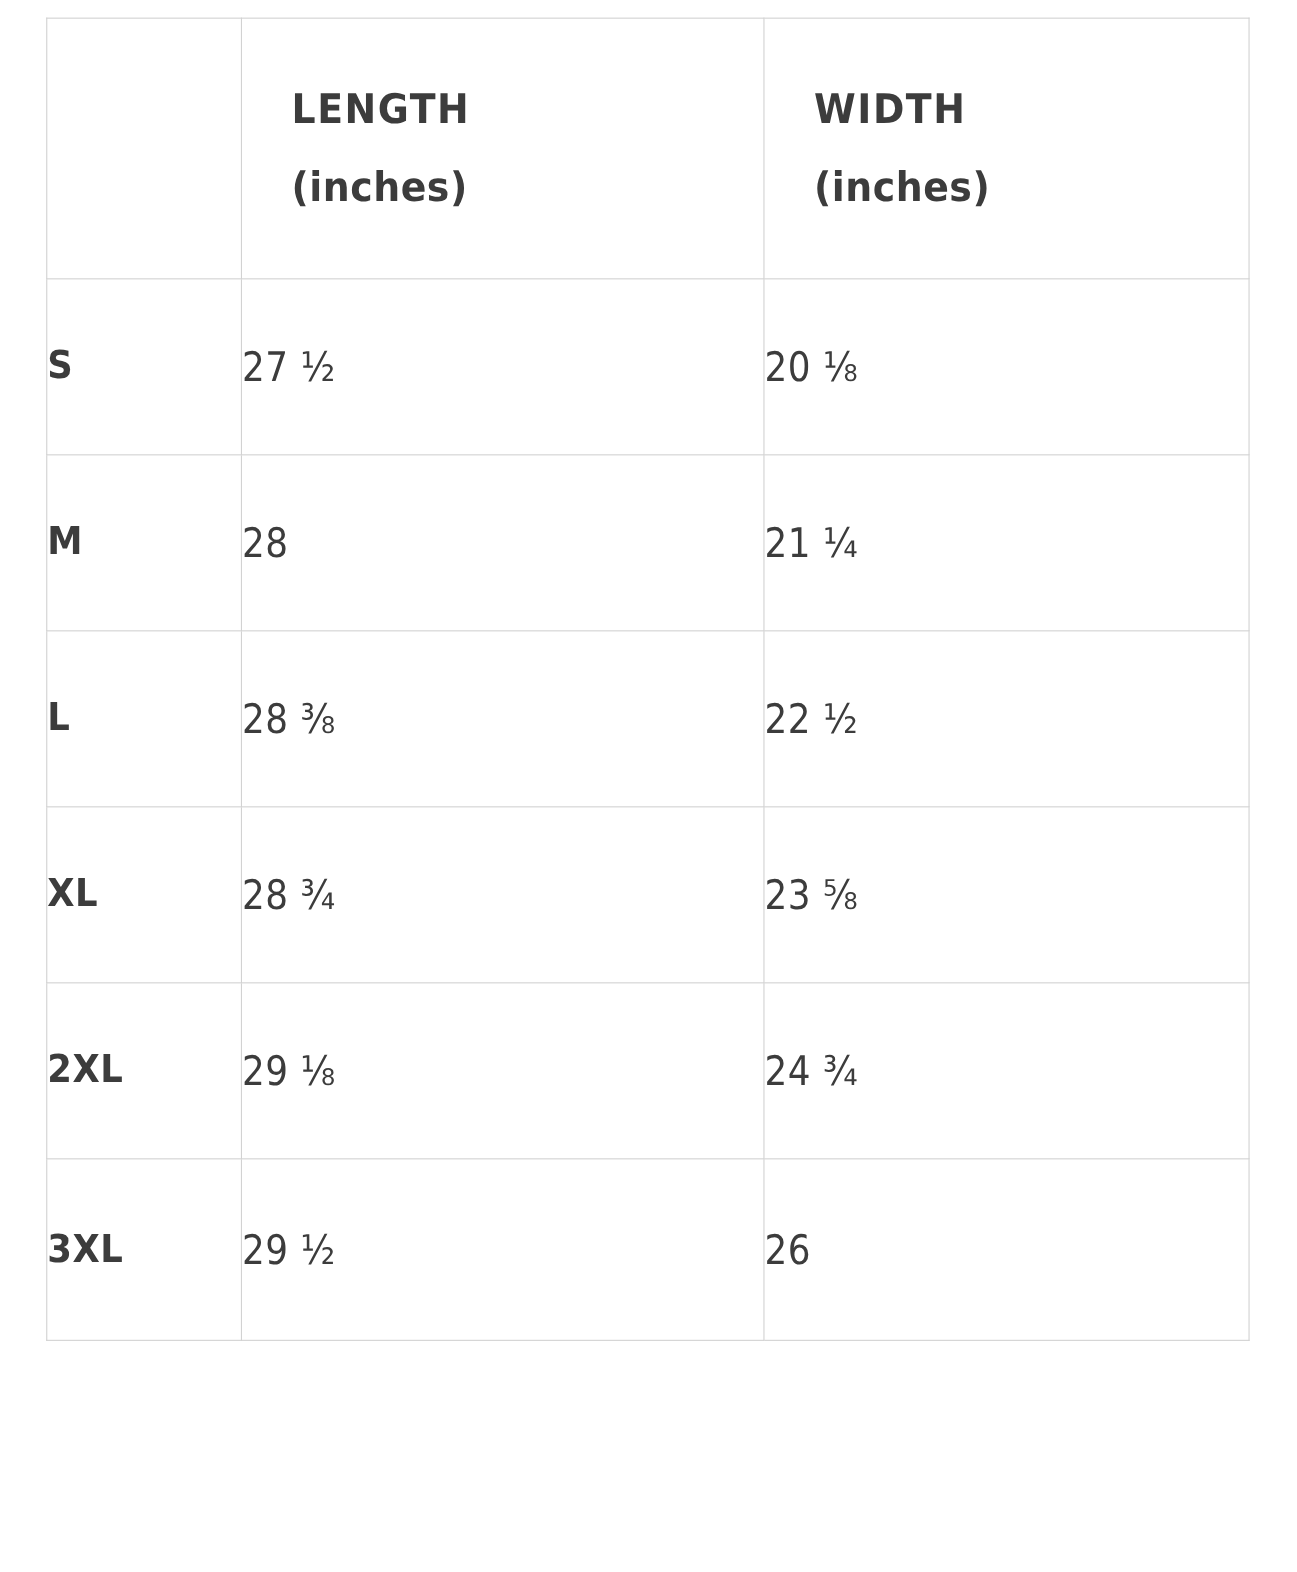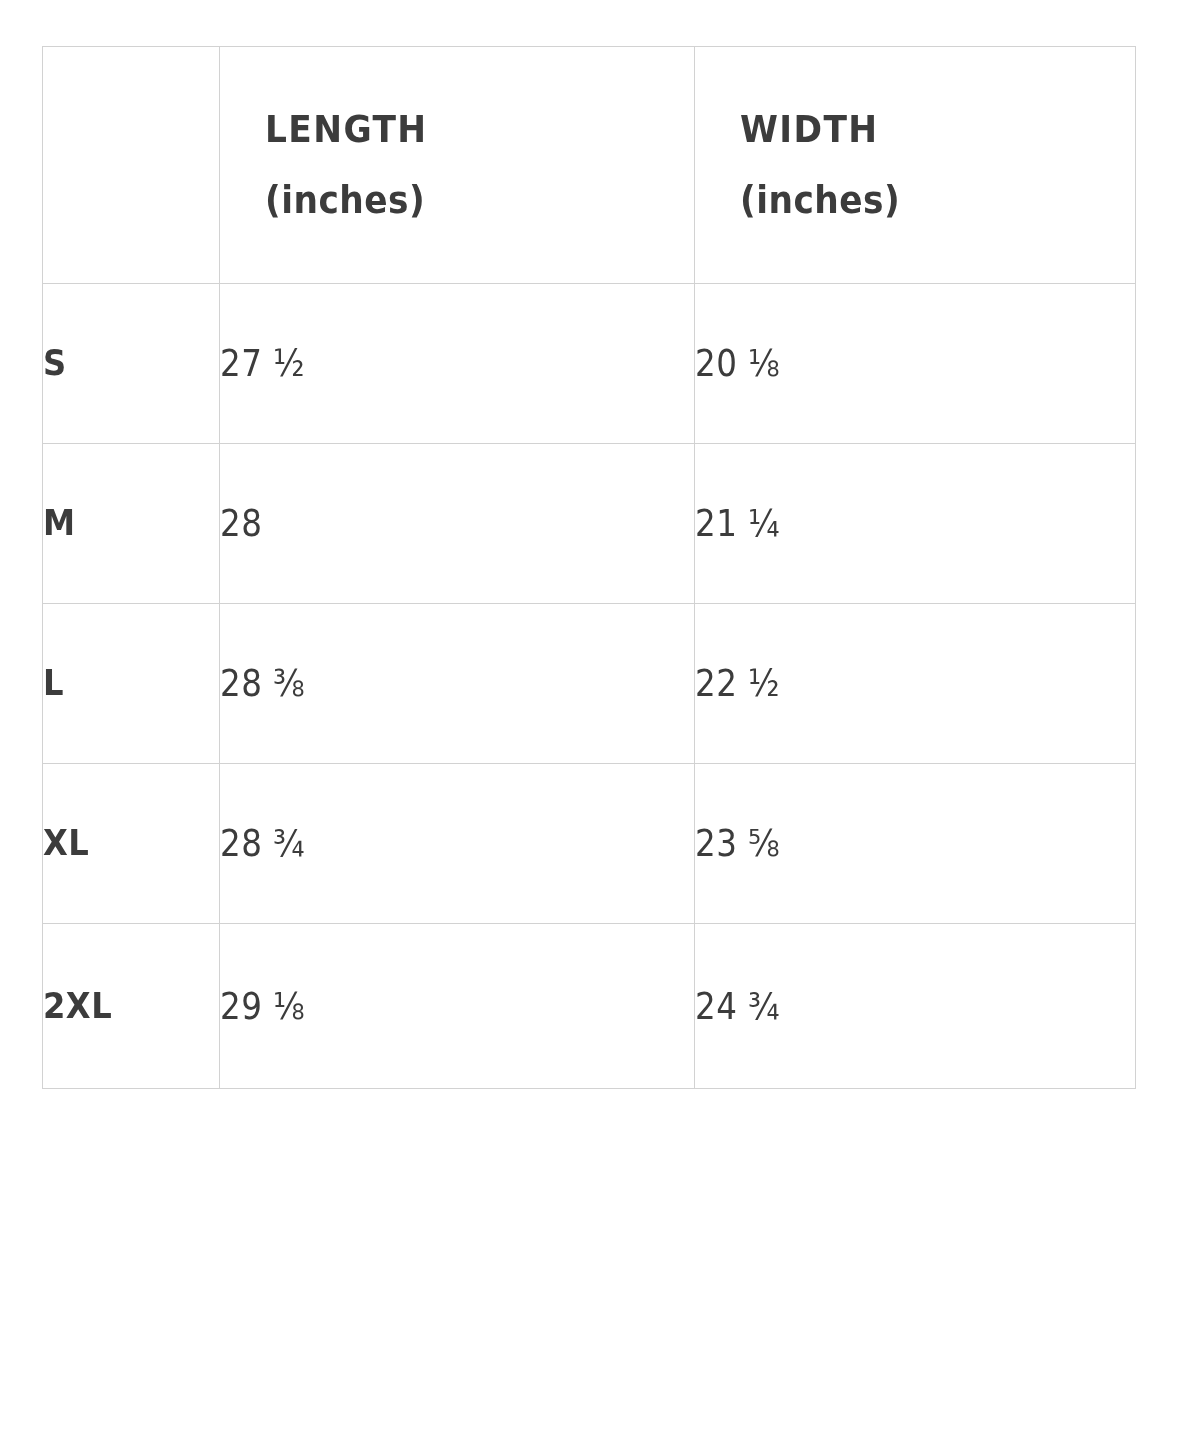--- a/index.html
+++ b/index.html
@@ -18,21 +18,21 @@
     position: relative;
     width: 1179px;
     height: 1429px;
     background: #ffffff;
     overflow: hidden;
   }
 
   .size-table {
     position: absolute;
     left: 42px;
-    top: 46px;
+    top: 16px;
     width: 1093px;
     border-collapse: collapse;
     table-layout: fixed;
   }
 
   .size-table col.col-size   { width: 177px; }
   .size-table col.col-length { width: 475px; }
   .size-table col.col-width  { width: 441px; }
 
   .size-table td,
@@ -200,17 +200,28 @@
           <span class="size-label">2XL</span>
         </td>
         <td class="value-cell">
           <span class="value-text">29 ⅛</span>
         </td>
         <td class="value-cell">
           <span class="value-text">24 ¾</span>
         </td>
       </tr>
 
+      <tr class="data-row">
+        <td class="size-cell">
+          <span class="size-label">3XL</span>
+        </td>
+        <td class="value-cell">
+          <span class="value-text">29 ½</span>
+        </td>
+        <td class="value-cell">
+          <span class="value-text">26</span>
+        </td>
+      </tr>
 
     </tbody>
   </table>
 
 </div>
 
 </body></html>

